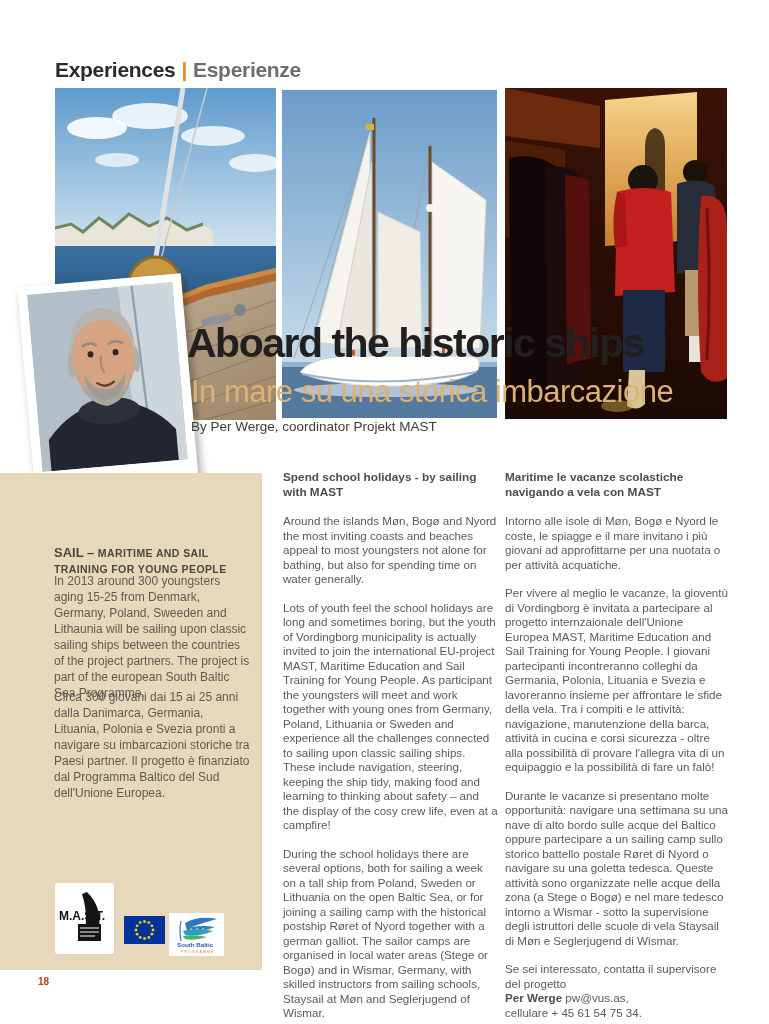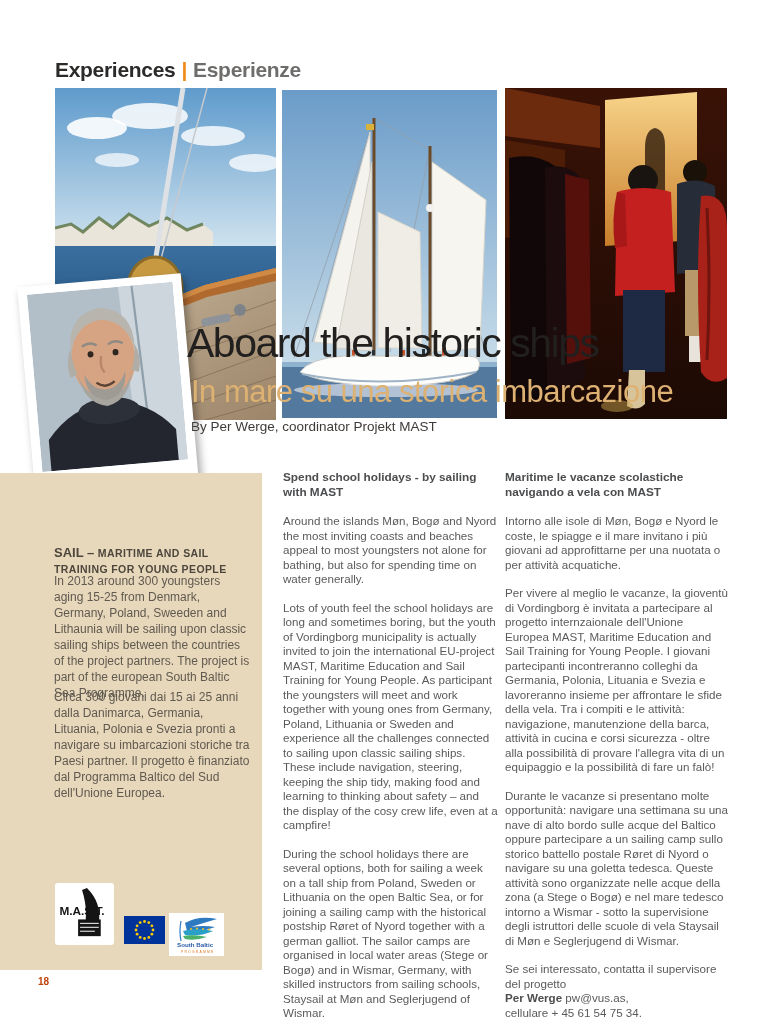--- a/index.html
+++ b/index.html
@@ -15,37 +15,37 @@
   .photo svg{display:block;width:100%;height:100%;}
   #photo1{left:55px;top:88px;width:221px;height:332px;}
   #photo2{left:282px;top:90px;width:215px;height:328px;}
   #photo3{left:505px;top:88px;width:222px;height:331px;}
   
   .polaroid{position:absolute;left:26px;top:280px;width:146px;height:178px;background:#ffffff;
             padding:8px 9px 22px 9px;transform:rotate(-5deg);
             box-shadow:3px 5px 9px rgba(0,0,0,0.35);}
   .polaroid svg{display:block;width:100%;height:100%;}
   
-  .title{position:absolute;left:187px;top:320px;font-size:41px;font-weight:normal;
+  .title{position:absolute;left:187px;top:320px;font-size:41px;font-weight:bold;
          letter-spacing:-1.5px;color:#221f1f;white-space:nowrap;}
   .subtitle{position:absolute;left:191px;top:374px;font-size:31px;color:#ddb172;
             letter-spacing:-0.5px;white-space:nowrap;}
   .byline{position:absolute;left:191px;top:419px;font-size:13.5px;color:#3f3b38;}
   
   .panel{position:absolute;left:0;top:473px;width:262px;height:497px;background:#e8d8bb;}
   .facts-script{position:absolute;left:50px;top:2px;font-family:"DejaVu Serif",serif;
                 font-style:italic;font-weight:bold;font-size:48px;color:#ffffff;letter-spacing:2px;}
   .mast-h{position:absolute;left:54px;top:72px;width:198px;color:#4c463d;
           font-size:13px;font-weight:bold;line-height:16px;}
   .mast-h .caps{font-size:10.5px;letter-spacing:0.4px;}
   .panel-p{position:absolute;left:54px;width:198px;font-size:12px;line-height:16px;color:#5f5950;}
   #panel-en{top:100px;}
   #panel-it{top:216px;}
   .logo{position:absolute;background:#ffffff;}
-  #logo-mast{left:55px;top:410px;width:59px;height:62px;border-radius:3px;text-align:center;}
+  #logo-mast{left:55px;top:410px;width:59px;height:71px;border-radius:3px;text-align:center;}
   #logo-eu{left:124px;top:443px;width:41px;height:28px;background:#003399;}
   #logo-sb{left:169px;top:440px;width:55px;height:43px;}
   .logo svg{display:block;width:100%;height:100%;}
   .pagenum{position:absolute;left:38px;top:976px;font-size:10px;font-weight:bold;color:#c2410c;}
   
   .col{position:absolute;top:470px;font-size:11.6px;line-height:14.5px;color:#595a5c;}
   #col-en{left:283px;width:215px;}
   #col-it{left:505px;width:224px;}
   .col h3{margin:0 0 15px 0;font-size:11.8px;line-height:14.5px;font-weight:bold;color:#4c4d4f;}
   .col p{margin:0 0 14px 0;}

